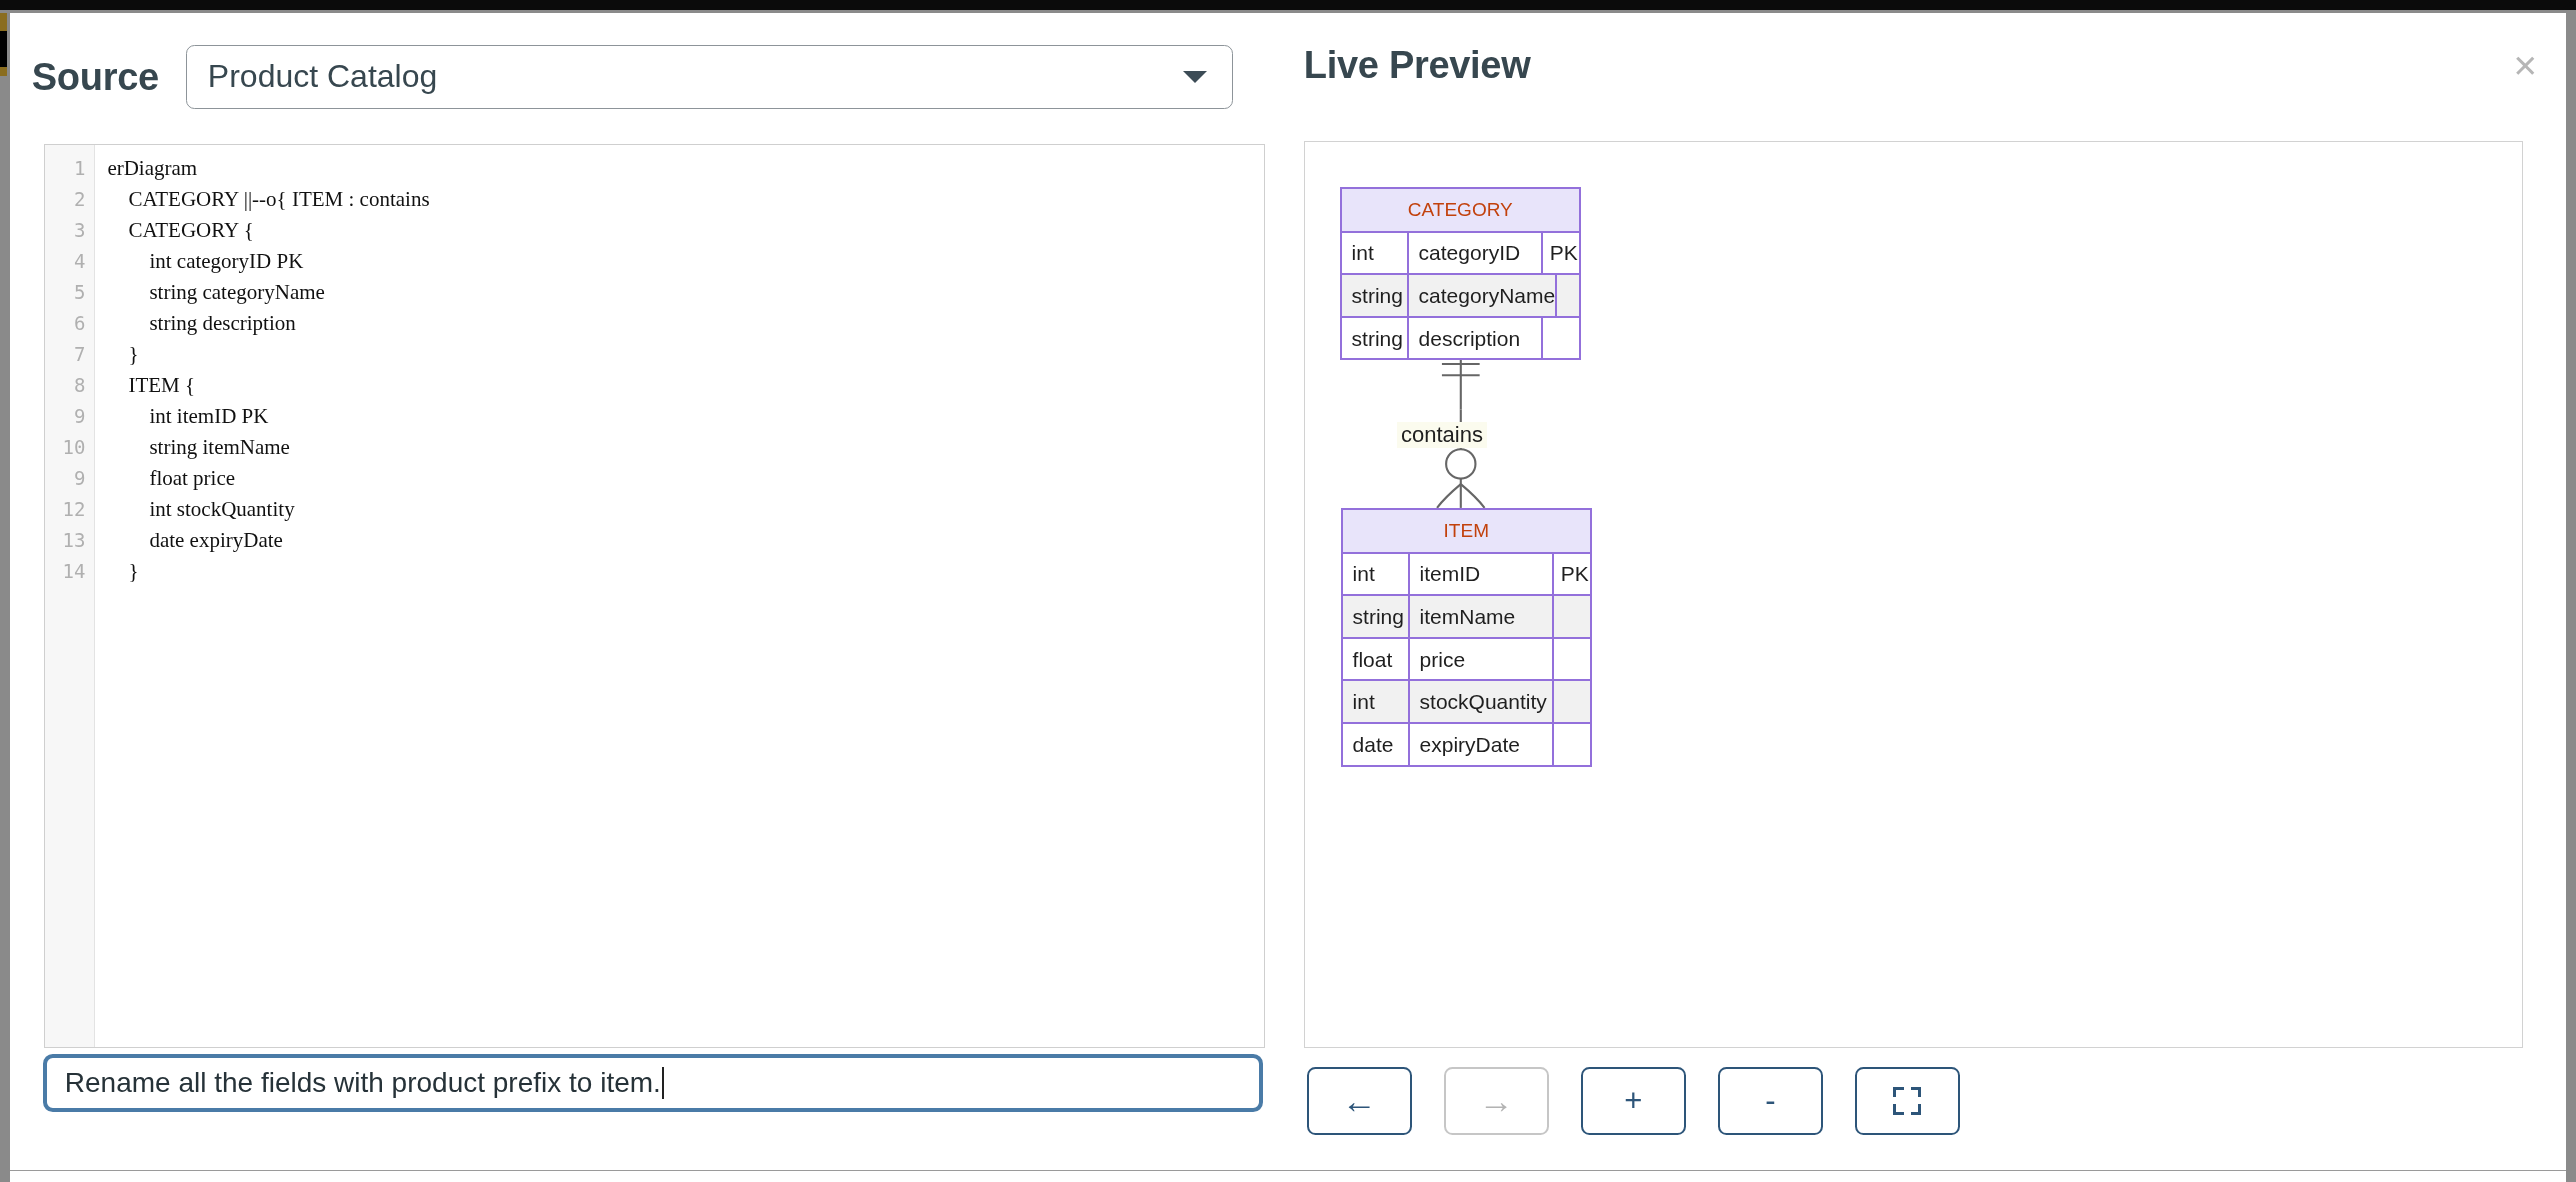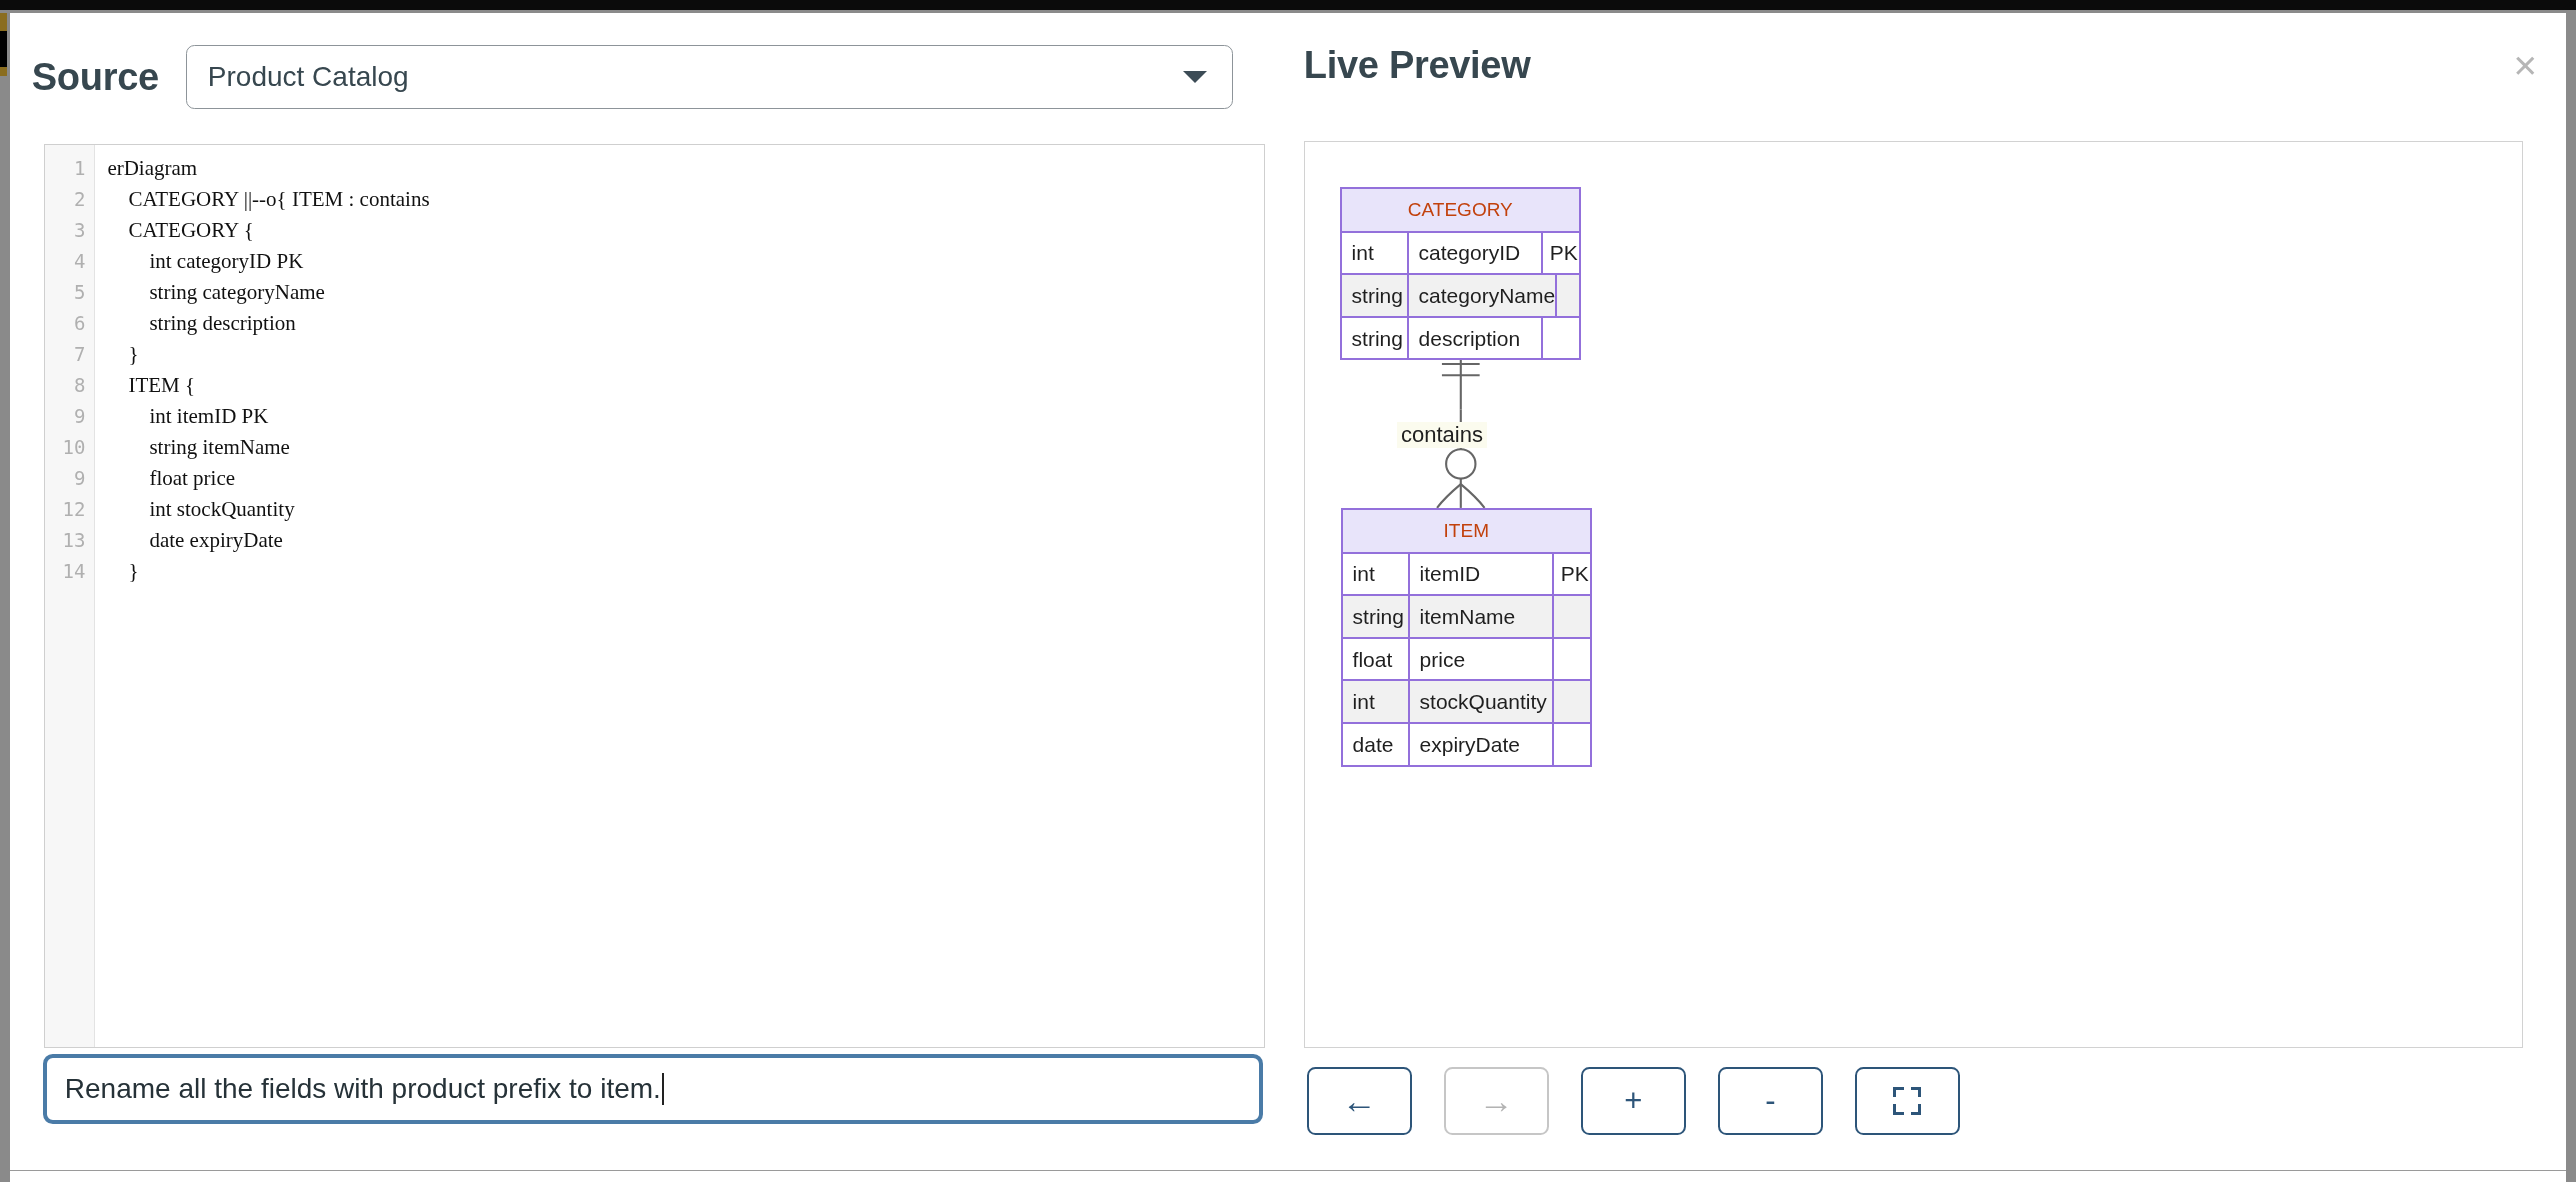--- a/index.html
+++ b/index.html
@@ -87,21 +87,21 @@
     height: 64px;
     border: 1.4px solid #8d9499;
     border-radius: 8.4px;
     background: #ffffff;
     display: flex;
     align-items: center;
     padding: 0 21px;
     cursor: pointer;
   }
   .source-select-value {
-    font-size: 28px;
+    font-size: 32px;
     color: #37474f;
     white-space: nowrap;
     overflow: hidden;
     text-overflow: ellipsis;
     text-align: right;
   }
   .select-arrow {
     position: absolute;
     right: 25px; top: 50%;
     transform: translateY(-50%);
@@ -149,21 +149,21 @@
     line-height: 31px;
     color: #111111;
     white-space: pre;
   }
 
   
   .prompt-wrap {
     position: absolute;
     left: 33px; top: 1041px;
     width: 1220px;
-    height: 70px;
+    height: 58px;
     border: 4.2px solid #4a7ba7;
     border-radius: 9.8px;
     background: #ffffff;
     display: flex;
     align-items: center;
     padding: 15px 18px;
     cursor: text;
   }
   .prompt-text {
     font-size: 28px;

